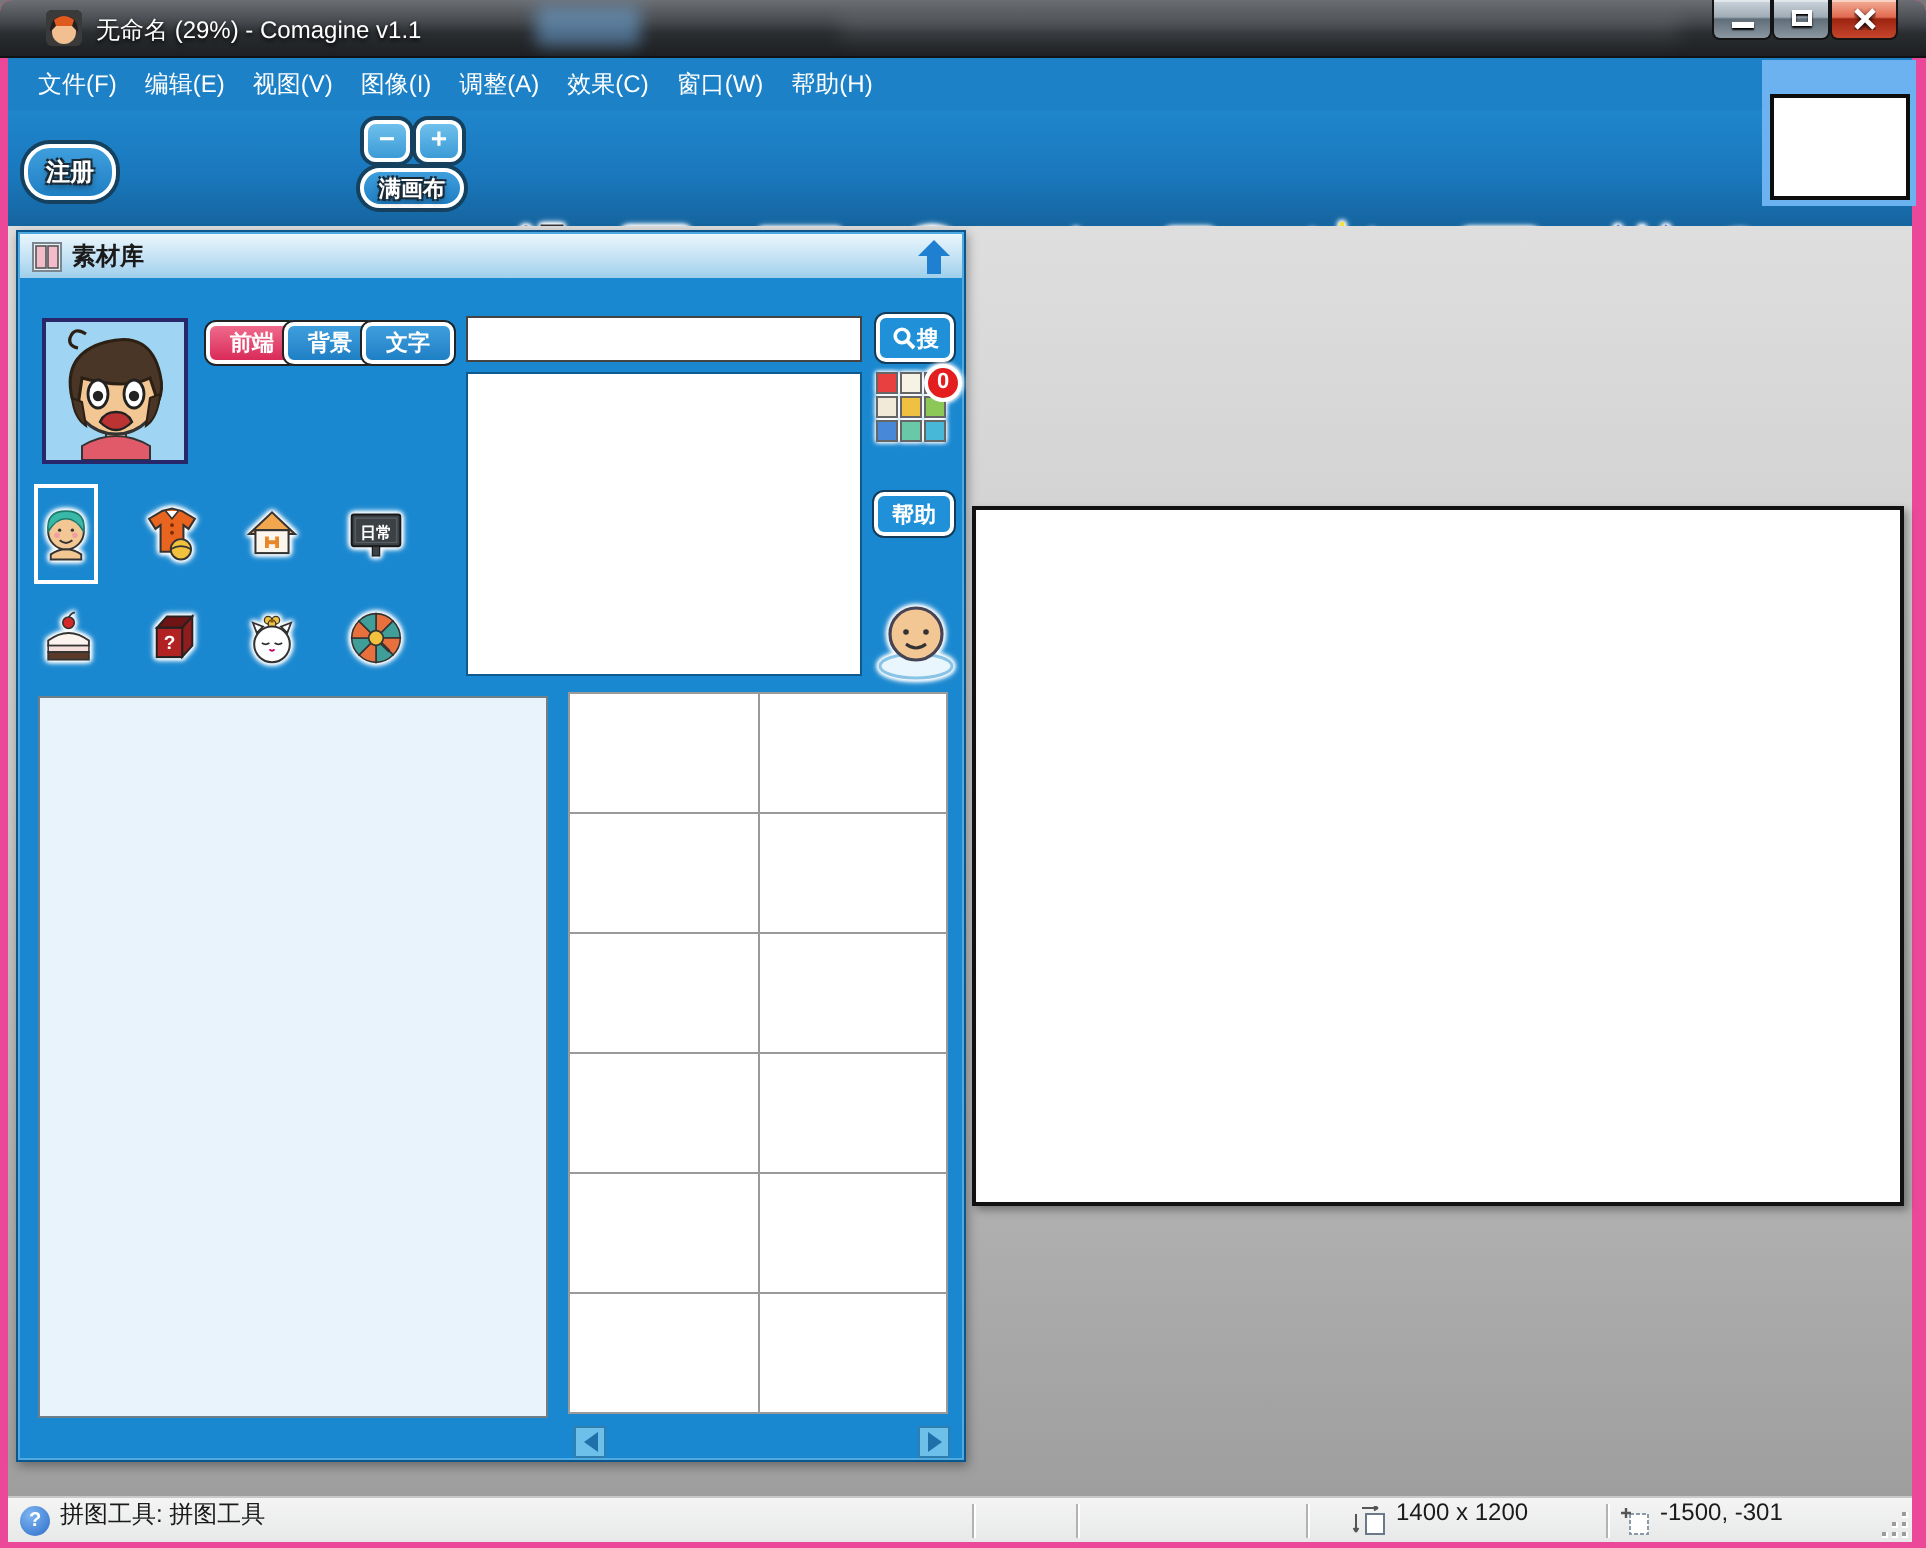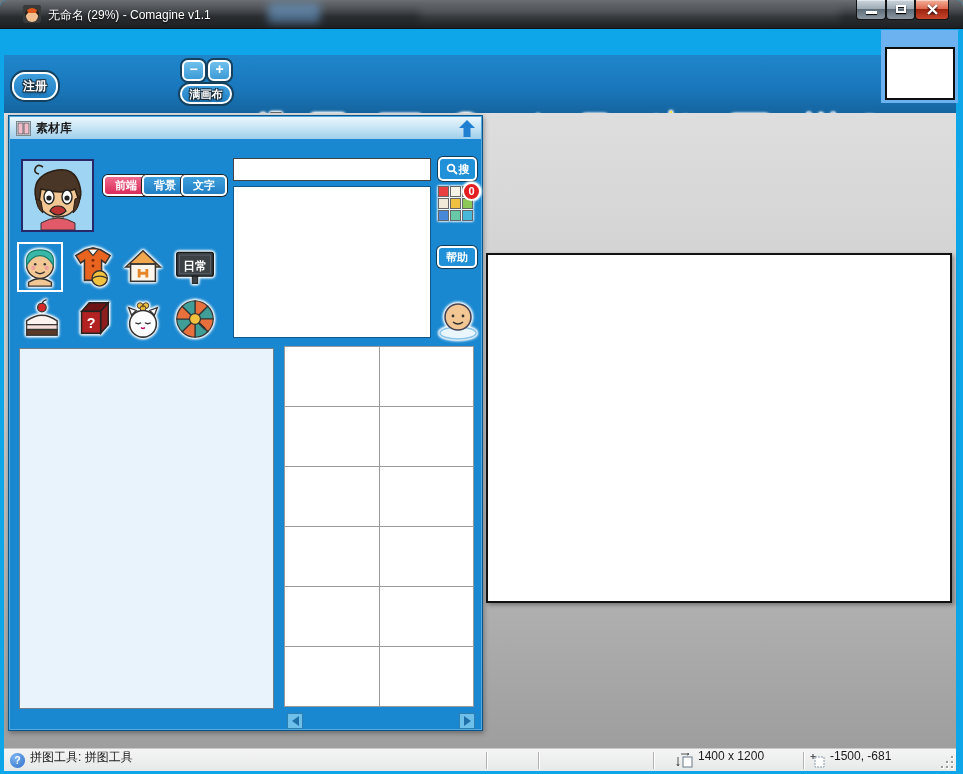--- a/index.html
+++ b/index.html
@@ -1,17 +1,17 @@
 <!DOCTYPE html>
 <html><head>
 <meta charset="utf-8">
 <style>
   html,body{margin:0;padding:0;background:#777;}
   *{box-sizing:border-box;}
-  .win{position:relative;width:963px;height:774px;background:#0ea5e9;font-family:"Liberation Sans","DejaVu Sans",sans-serif;overflow:hidden;border-radius:6px 6px 0 0;}
+  .win{position:relative;width:963px;height:774px;background:#ec4899;font-family:"Liberation Sans","DejaVu Sans",sans-serif;overflow:hidden;border-radius:6px 6px 0 0;}
   
   .titlebar{position:absolute;left:0;top:0;width:963px;height:29px;background:linear-gradient(180deg,#6b6f74 0%,#4a4e53 35%,#2a2d30 60%,#1d1f22 100%);border-radius:6px 6px 0 0;border-bottom:1px solid #101214;}
   .titlebar .smudge1{position:absolute;left:268px;top:3px;width:52px;height:20px;background:#6fa8dc;opacity:.55;filter:blur(4px);border-radius:3px;}
   .titlebar .smudge2{position:absolute;left:420px;top:8px;width:420px;height:12px;background:#cfd4d8;opacity:.12;filter:blur(5px);}
   .appicon{position:absolute;left:23px;top:5px;width:18px;height:18px;border-radius:3px;background:#2b2b2b;overflow:hidden;}
   .title-text{position:absolute;left:48px;top:7px;color:#fff;font-size:12px;text-shadow:0 1px 2px #000;}
   .winbtn{position:absolute;top:0;height:20px;border:1px solid #141414;border-top:none;border-radius:0 0 4px 4px;box-shadow:inset 0 1px 0 rgba(255,255,255,.45);cursor:pointer;}
   .winbtn.min{left:856px;width:30px;background:linear-gradient(180deg,#cdd6de 0%,#9fabb5 45%,#5f6d78 50%,#8b98a2 100%);}
   .winbtn.max{left:886px;width:29px;background:linear-gradient(180deg,#cdd6de 0%,#9fabb5 45%,#5f6d78 50%,#8b98a2 100%);}
   .winbtn.close{left:915px;width:34px;background:linear-gradient(180deg,#f5b09a 0%,#e06a50 45%,#9c2410 50%,#c7452c 100%);}
@@ -34,29 +34,29 @@
   .swatch{position:absolute;left:4px;top:17px;width:70px;height:53px;background:#fff;border:2px solid #0d0d0d;cursor:pointer;}
   
   .workspace{position:absolute;left:4px;top:113px;width:952px;height:635px;background:linear-gradient(180deg,#dedede 0%,#c9c9c9 45%,#9e9e9e 100%);}
   .canvas{position:absolute;left:482px;top:140px;width:466px;height:350px;background:#fff;border:2px solid #111;box-shadow:2px 2px 4px rgba(0,0,0,.35);cursor:crosshair;}
   
   .panel{position:absolute;left:8px;top:115px;width:475px;height:616px;background:#1a88d0;border:1px solid #0b568d;box-shadow:inset 0 0 0 1px #51aadf,1px 2px 5px rgba(0,0,0,.35);z-index:10;}
   .panel-header{position:absolute;left:1px;top:1px;width:471px;height:22px;background:linear-gradient(180deg,#eaf6fd 0%,#c3e2f4 55%,#9ecfeb 100%);display:flex;align-items:center;padding:0 6px;cursor:default;}
   .panel-title{font-size:12px;font-weight:bold;color:#1a1a1a;margin-left:5px;}
   .panel-up{margin-left:auto;cursor:pointer;display:flex;align-items:center;}
   .avatar{position:absolute;left:12px;top:43px;width:73px;height:73px;background:#9fd4f2;border:2px solid #27276a;overflow:hidden;cursor:pointer;}
-  .tabbtn{position:absolute;top:59px;width:46px;height:21px;border:2px solid #fff;box-shadow:0 0 0 1px #222;border-radius:5px;color:#fff;font-size:11px;font-weight:bold;display:flex;align-items:center;justify-content:center;cursor:pointer;}
+  .tabbtn{position:absolute;top:45px;width:46px;height:21px;border:2px solid #fff;box-shadow:0 0 0 1px #222;border-radius:5px;color:#fff;font-size:11px;font-weight:bold;display:flex;align-items:center;justify-content:center;cursor:pointer;}
   .search-input{position:absolute;left:224px;top:42px;width:198px;height:23px;border:1px solid #444;background:#fff;font-size:12px;padding:0 4px;}
   .search-btn{position:absolute;left:429px;top:41px;width:39px;height:24px;background:#2090d8;border:2px solid #fff;box-shadow:0 0 0 1px #123c5a;border-radius:5px;color:#fff;font-size:11px;font-weight:bold;display:flex;align-items:center;justify-content:center;gap:1px;cursor:pointer;}
   .listbox{position:absolute;left:224px;top:70px;width:198px;height:152px;background:#fff;border:1px solid #10598f;cursor:default;}
   .gridicon{position:absolute;left:429px;top:70px;width:40px;height:40px;cursor:pointer;filter:drop-shadow(0 0 1px #fff) drop-shadow(0 0 1px #fff);}
   .gi{position:absolute;width:11px;height:11px;border:1px solid #666;}
   .badge{position:absolute;right:-3px;top:-4px;width:19px;height:19px;background:#e41e1e;border:2px solid #fff;border-radius:50%;color:#fff;font-size:11px;font-weight:bold;text-align:center;line-height:15px;}
   .helpbtn{position:absolute;left:428px;top:130px;width:40px;height:22px;background:#2090d8;border:2px solid #fff;box-shadow:0 0 0 1px #123c5a;border-radius:5px;color:#fff;font-size:11px;font-weight:bold;display:flex;align-items:center;justify-content:center;cursor:pointer;}
-  .cat{position:absolute;width:42px;height:46px;cursor:pointer;display:flex;align-items:center;justify-content:flex-end;}
+  .cat{position:absolute;width:28px;height:46px;cursor:pointer;display:flex;align-items:center;justify-content:flex-end;}
   .cat svg{filter:drop-shadow(0 0 1px #fff) drop-shadow(0 0 1px #fff) drop-shadow(0 0 1px #fff);}
   .cat.selected{box-shadow:0 0 0 2px #fff;}
   .bathicon{position:absolute;left:429px;top:181px;width:40px;height:44px;cursor:pointer;}
   .bathicon svg{filter:drop-shadow(0 0 1px #fff) drop-shadow(0 0 1px #fff) drop-shadow(0 0 1px #fff);}
   .palebox{position:absolute;left:10px;top:232px;width:255px;height:361px;background:#e9f3fc;border:1px solid #6f7f8a;cursor:default;}
   .agrid{position:absolute;left:275px;top:230px;width:190px;height:361px;display:grid;grid-template-columns:1fr 1fr;grid-auto-rows:1fr;gap:1px;background:#9a9a9a;border:1px solid #9a9a9a;}
   .agrid>div{background:#fff;cursor:pointer;}
   .scroll-arrow{position:absolute;top:597px;width:16px;height:16px;background:#6cc0ea;border:1px solid #2f7fae;display:flex;align-items:center;justify-content:center;cursor:pointer;}
   .scroll-arrow span{width:0;height:0;border-style:solid;}
   .arr-left span{border-width:5px 7px 5px 0;border-color:transparent #1f6fa8 transparent transparent;}
@@ -92,20 +92,30 @@
     <div class="winbtn max">
         <span class="glyph-max"></span>
       </div>
     <div class="winbtn close">
       <svg class="glyph-close" width="11" height="11" viewBox="0 0 11 11">
           <path d="M1 1 L10 10 M10 1 L1 10" stroke="#fff" stroke-width="2.4" style="filter:drop-shadow(0 1px 1px #000)"></path>
         </svg>
     </div>
   </div>
 
+  <div class="menubar">
+    <span class="menu-item">文件(F)</span>
+    <span class="menu-item">编辑(E)</span>
+    <span class="menu-item">视图(V)</span>
+    <span class="menu-item">图像(I)</span>
+    <span class="menu-item">调整(A)</span>
+    <span class="menu-item">效果(C)</span>
+    <span class="menu-item">窗口(W)</span>
+    <span class="menu-item">帮助(H)</span>
+  </div>
 
   <div class="toolbar">
     <div class="blue-pill olabel" style="left:8px;top:17px;width:46px;height:28px;">注册</div>
 
     <div class="sq-btn" style="left:178px;top:5px;">−</div>
     <div class="sq-btn" style="left:204px;top:5px;">+</div>
     <div class="blue-pill olabel" style="left:176px;top:29px;width:52px;height:20px;font-size:11px;">满画布</div>
 
     <div class="titem" style="left:226px;">
       <svg width="46" height="40" viewBox="0 0 46 40">
@@ -420,21 +430,21 @@
       <path d="M7 1 h7 M12 1 l-2.5 -0 M13 1 l-2 -2" stroke="none"></path>
       <path d="M5 1 h8 M13 1 l-2 -1.2 M13 1 l-2 1.2" stroke="#555" stroke-width="1"></path>
       <path d="M2 4 v9 M2 13 l-1.2 -2 M2 13 l1.2 -2" stroke="#555" stroke-width="1"></path>
     </svg>
     <span class="sb-text" style="left:694px;">1400 x 1200</span>
     <div class="sb-div" style="left:799px;"></div>
     <svg style="position:absolute;left:806px;top:4px;" width="16" height="15" viewBox="0 0 16 15">
       <rect x="5" y="4" width="9" height="10" fill="#fff" stroke="#8a9aa8" stroke-dasharray="2 1"></rect>
       <path d="M3 1 v5 M0.5 3.5 h5" stroke="#555" stroke-width="1.2"></path>
     </svg>
-    <span class="sb-text" style="left:826px;">-1500, -681</span>
+    <span class="sb-text" style="left:826px;">-1500, -301</span>
     <div class="grip">
       <i style="right:0;bottom:0;"></i>
         <i style="right:5px;bottom:0;"></i>
         <i style="right:10px;bottom:0;"></i>
       <i style="right:0;bottom:5px;"></i>
         <i style="right:5px;bottom:5px;"></i>
       <i style="right:0;bottom:10px;"></i>
     </div>
   </div>
 

